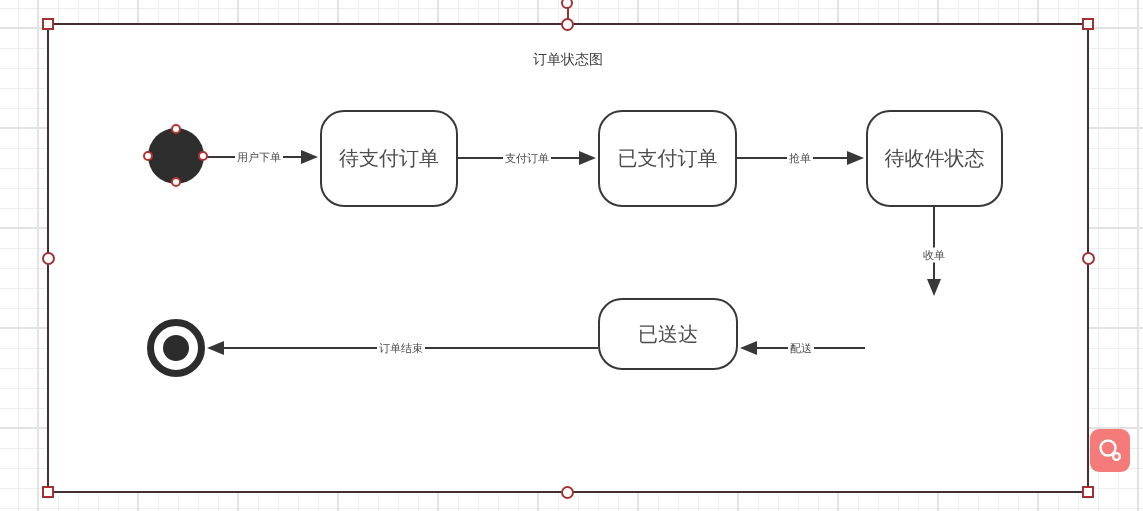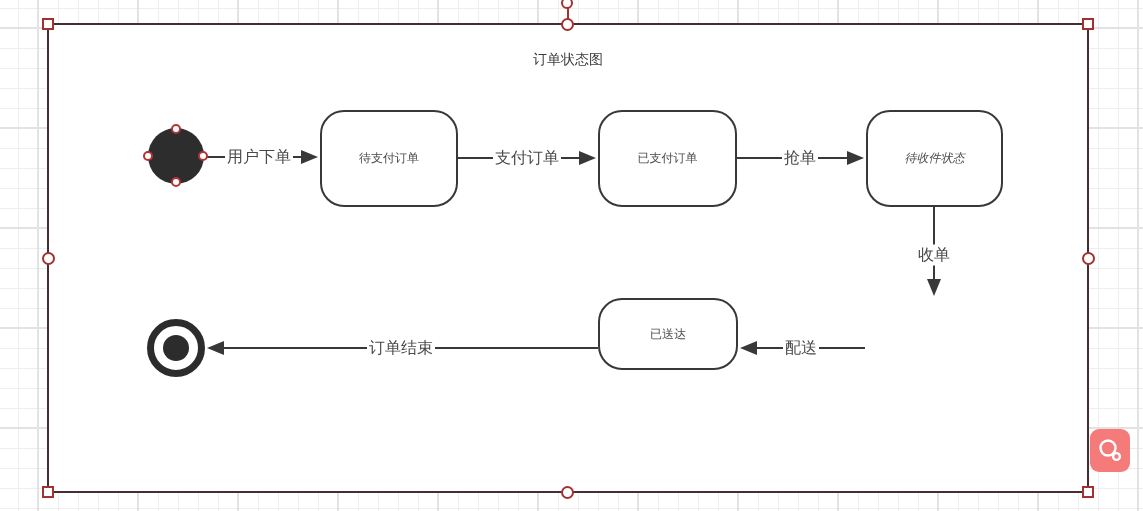--- a/index.html
+++ b/index.html
@@ -25,43 +25,43 @@
   .h-ci{position:absolute;width:13px;height:13px;background:#fff;border:2px solid #a03232;border-radius:50%;box-sizing:border-box;z-index:30;}
   .rot-stem{position:absolute;left:567px;top:6px;width:2px;height:13px;background:#a03232;z-index:29;}
   .rot-ci{position:absolute;left:561px;top:-3px;width:12px;height:12px;background:#fff;border:2px solid #a03232;border-radius:50%;box-sizing:border-box;z-index:30;}
 
   .dg-title{position:absolute;left:568px;top:60px;transform:translate(-50%,-50%);
     font-size:14px;color:#3c3c3c;white-space:nowrap;z-index:5;}
 
   .state{
     position:absolute;box-sizing:border-box;background:#fff;border:2px solid #383838;
     border-radius:24px;display:flex;align-items:center;justify-content:center;
-    font-size:12px;color:#4c4c4c;white-space:nowrap;z-index:10;
+    font-size:20px;color:#4c4c4c;white-space:nowrap;z-index:10;
   }
   .st-1{left:320px;top:110px;width:138px;height:97px;}
   .st-2{left:598px;top:110px;width:139px;height:97px;}
-  .st-3{left:866px;top:110px;width:137px;height:97px;font-style:italic;}
+  .st-3{left:866px;top:110px;width:137px;height:97px;}
   .st-4{left:865px;top:298px;width:133px;height:99px;}
   .st-5{left:598px;top:298px;width:140px;height:72px;text-align:center;}
 
   .initial{position:absolute;left:148px;top:128px;width:56px;height:56px;background:#2d2d2d;border-radius:50%;z-index:10;}
   .cp{position:absolute;width:10px;height:10px;background:#fff;border:2px solid #b23434;border-radius:50%;box-sizing:border-box;z-index:12;}
   .cp-n{left:171px;top:124px;} .cp-w{left:143px;top:151px;} .cp-e{left:198px;top:151px;} .cp-s{left:171px;top:177px;}
 
   .final-outer{position:absolute;left:147px;top:319px;width:58px;height:58px;border:7px solid #2c2c2c;
     border-radius:50%;background:#fff;box-sizing:border-box;display:flex;align-items:center;justify-content:center;z-index:10;}
   .final-inner{width:26px;height:26px;background:#2c2c2c;border-radius:50%;}
 
   .hline{position:absolute;height:2px;background:#383838;z-index:6;}
   .vline{position:absolute;width:2px;background:#383838;z-index:6;}
   .arr-r{position:absolute;width:0;height:0;border-top:7px solid transparent;border-bottom:7px solid transparent;border-left:17px solid #383838;z-index:7;}
   .arr-l{position:absolute;width:0;height:0;border-top:7px solid transparent;border-bottom:7px solid transparent;border-right:17px solid #383838;z-index:7;}
   .arr-d{position:absolute;width:0;height:0;border-left:7px solid transparent;border-right:7px solid transparent;border-top:17px solid #383838;z-index:7;}
   .elabel{position:absolute;transform:translate(-50%,-50%);background:#fff;padding:0 2px;
-    font-size:16px;color:#4a4a4a;white-space:nowrap;z-index:8;}
+    font-size:11px;color:#4a4a4a;white-space:nowrap;z-index:8;}
 
   .zoom-btn{
     position:absolute;left:1090px;top:429px;width:40px;height:43px;border-radius:9px;
     background:#f57a7a;display:flex;align-items:center;justify-content:center;z-index:40;cursor:pointer;
   }
 </style>
 </head>
 <body>
 
 <div class="screen">

